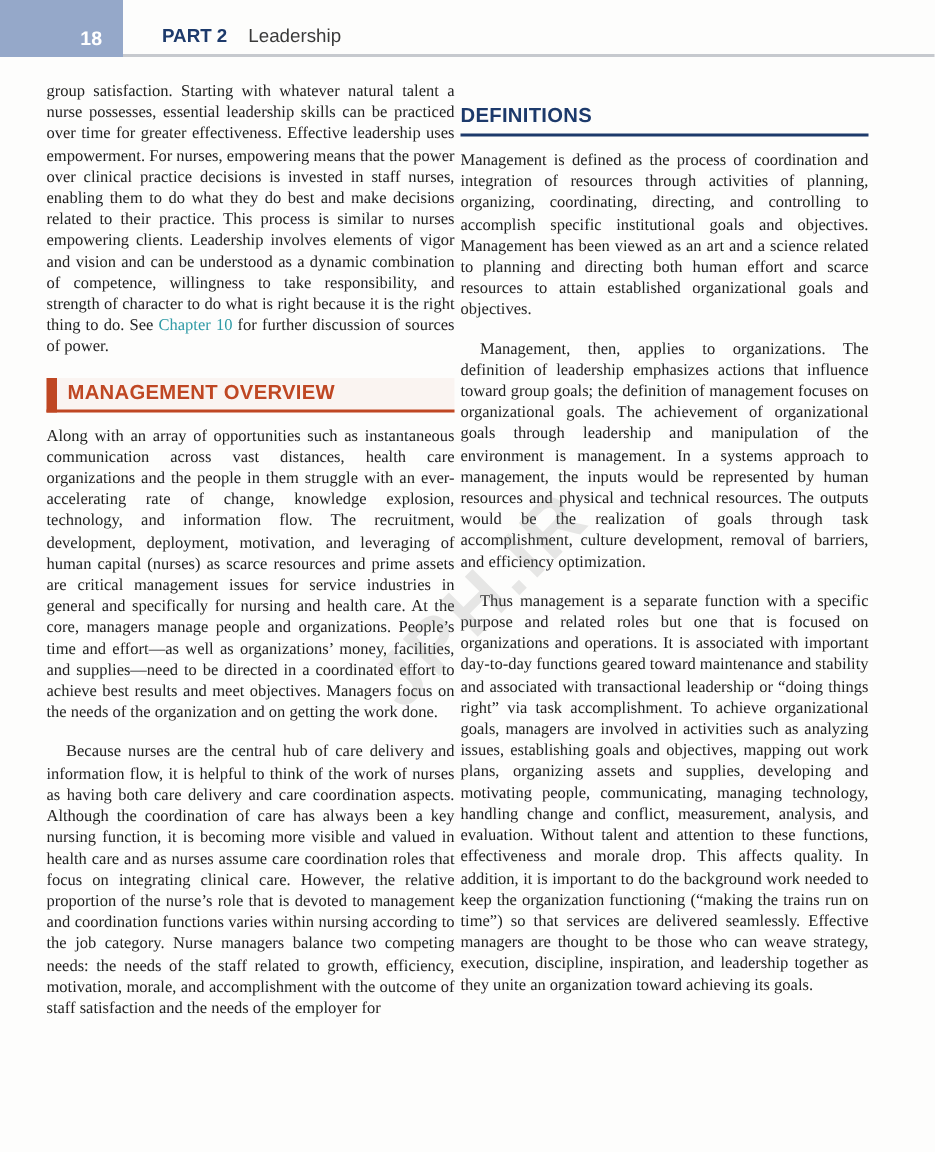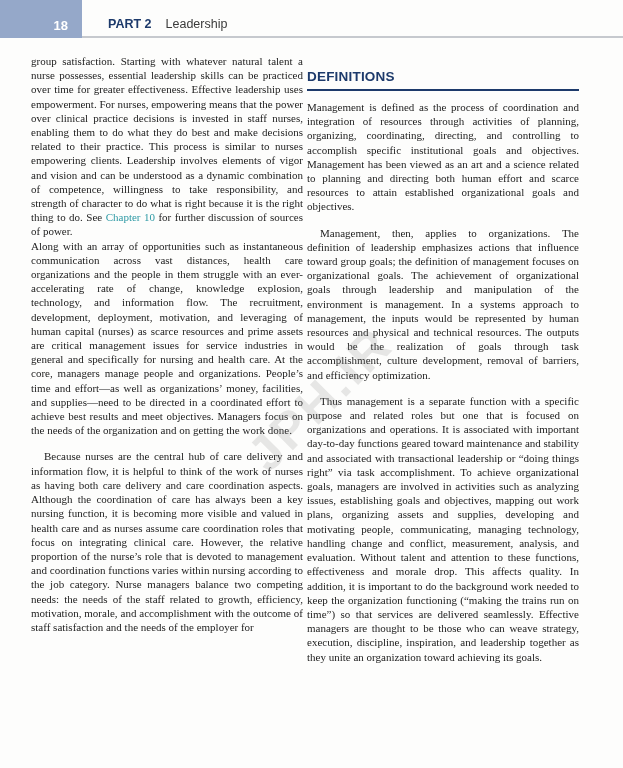--- a/index.html
+++ b/index.html
@@ -113,20 +113,21 @@
   </div>
 </header>
 
 <div class="watermark">JPH.IR</div>
 
 <main class="page-body">
 
   <section class="col">
     <p><span>group satisfaction. Starting with whatever natural talent a nurse possesses, essential leadership skills can be practiced over time for greater effectiveness. Effective leadership uses empowerment. For nurses, empowering means that the power over clinical practice decisions is invested in staff nurses, enabling them to do what they do best and make decisions related to their practice. This process is similar to nurses empowering clients. Leadership involves elements of vigor and vision and can be understood as a dynamic combination of competence, willingness to take responsibility, and strength of character to do what is right because it is the right thing to do. See </span><a class="chapter-link">Chapter 10</a><span> for further discussion of sources of power.</span></p>
 
+    <h2 class="heading heading-red">MANAGEMENT OVERVIEW</h2>
 
     <p>Along with an array of opportunities such as instantaneous communication across vast distances, health care organizations and the people in them struggle with an ever-accelerating rate of change, knowledge explosion, technology, and information flow. The recruitment, development, deployment, motivation, and leveraging of human capital (nurses) as scarce resources and prime assets are critical management issues for service industries in general and specifically for nursing and health care. At the core, managers manage people and organizations. People’s time and effort—as well as organizations’ money, facilities, and supplies—need to be directed in a coordinated effort to achieve best results and meet objectives. Managers focus on the needs of the organization and on getting the work done.</p>
     <p class="indent">Because nurses are the central hub of care delivery and information flow, it is helpful to think of the work of nurses as having both care delivery and care coordination aspects. Although the coordination of care has always been a key nursing function, it is becoming more visible and valued in health care and as nurses assume care coordination roles that focus on integrating clinical care. However, the relative proportion of the nurse’s role that is devoted to management and coordination functions varies within nursing according to the job category. Nurse managers balance two competing needs: the needs of the staff related to growth, efficiency, motivation, morale, and accomplishment with the outcome of staff satisfaction and the needs of the employer for</p>
   </section>
 
   <section class="col">
 
     <h2 class="heading heading-navy">DEFINITIONS</h2>
 
     <p><strong class="def-term">Management</strong><span> is defined as the process of coordination and integration of resources through activities of planning, organizing, coordinating, directing, and controlling to accomplish specific institutional goals and objectives. Management has been viewed as an art and a science related to planning and directing both human effort and scarce resources to attain established organizational goals and objectives.</span></p>

